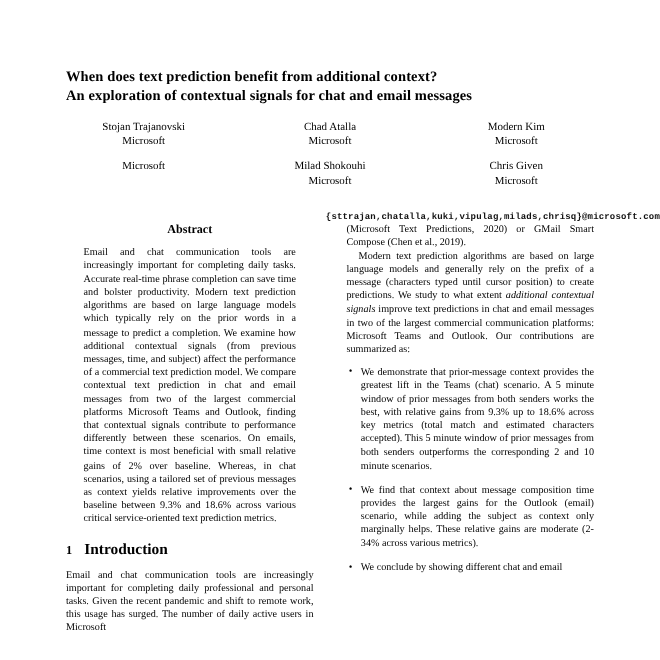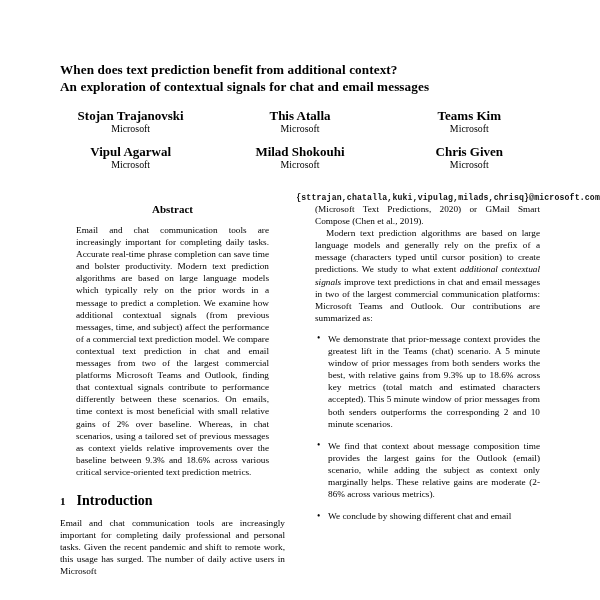--- a/index.html
+++ b/index.html
@@ -48,22 +48,22 @@
     display: flex;
     justify-content: space-between;
     margin-bottom: 9px;
   }
   .author-cell {
     width: 33.33%;
     text-align: center;
     line-height: 13.5px;
   }
   .author-name {
-    font-size: 13px;
-    font-weight: bold;
+    font-size: 10px;
+    font-weight: normal;
     display: block;
   }
   .author-affil {
     font-size: 9.9px;
     display: block;
   }
 
   
   .email-line {
     text-align: right;
@@ -164,31 +164,30 @@
     </h1>
   </div>
 
   <div class="authors">
     <div class="author-row">
       <div class="author-cell">
         <span class="author-name">Stojan Trajanovski</span>
         <span class="author-affil">Microsoft</span>
       </div>
       <div class="author-cell">
-        <span class="author-name">This Atalla</span>
-        <span class="author-affil">Microsoft</span>
-      </div>
-      <div class="author-cell">
-        <span class="author-name">Teams Kim</span>
+        <span class="author-name">Chad Atalla</span>
+        <span class="author-affil">Microsoft</span>
+      </div>
+      <div class="author-cell">
+        <span class="author-name">Modern Kim</span>
         <span class="author-affil">Microsoft</span>
       </div>
     </div>
     <div class="author-row">
       <div class="author-cell">
-        <span class="author-name">Vipul Agarwal</span>
         <span class="author-affil">Microsoft</span>
       </div>
       <div class="author-cell">
         <span class="author-name">Milad Shokouhi</span>
         <span class="author-affil">Microsoft</span>
       </div>
       <div class="author-cell">
         <span class="author-name">Chris Given</span>
         <span class="author-affil">Microsoft</span>
       </div>
@@ -216,21 +215,21 @@
       <p class="body-text noindent">(Microsoft Text Predictions, 2020) or GMail Smart Compose (Chen et al., 2019).</p>
       <p class="body-text"><span>Modern text prediction algorithms are based on large language models and generally rely on the prefix of a message (characters typed until cursor position) to create predictions. We study to what extent </span><em class="it">additional contextual signals</em><span> improve text predictions in chat and email messages in two of the largest commercial communication platforms: Microsoft Teams and Outlook. Our contributions are summarized as:</span></p>
 
       <ul class="bullets">
         <li>
           <span class="bullet-dot">•</span>
           <span>We demonstrate that prior-message context provides the greatest lift in the Teams (chat) scenario. A 5 minute window of prior messages from both senders works the best, with relative gains from 9.3% up to 18.6% across key metrics (total match and estimated characters accepted). This 5 minute window of prior messages from both senders outperforms the corresponding 2 and 10 minute scenarios.</span>
         </li>
         <li>
           <span class="bullet-dot">•</span>
-          <span>We find that context about message composition time provides the largest gains for the Outlook (email) scenario, while adding the subject as context only marginally helps. These relative gains are moderate (2-86% across various metrics).</span>
+          <span>We find that context about message composition time provides the largest gains for the Outlook (email) scenario, while adding the subject as context only marginally helps. These relative gains are moderate (2-34% across various metrics).</span>
         </li>
         <li>
           <span class="bullet-dot">•</span>
           <span>We conclude by showing different chat and email</span>
         </li>
       </ul>
     </div>
 
   </div>
 </div>

